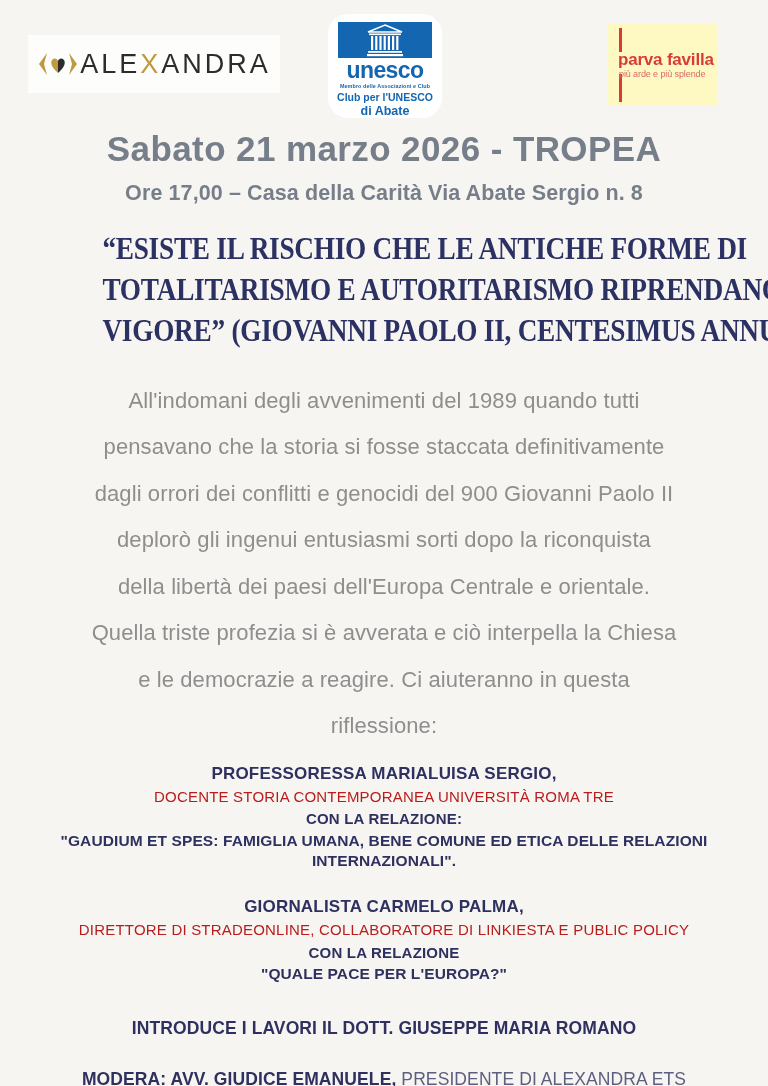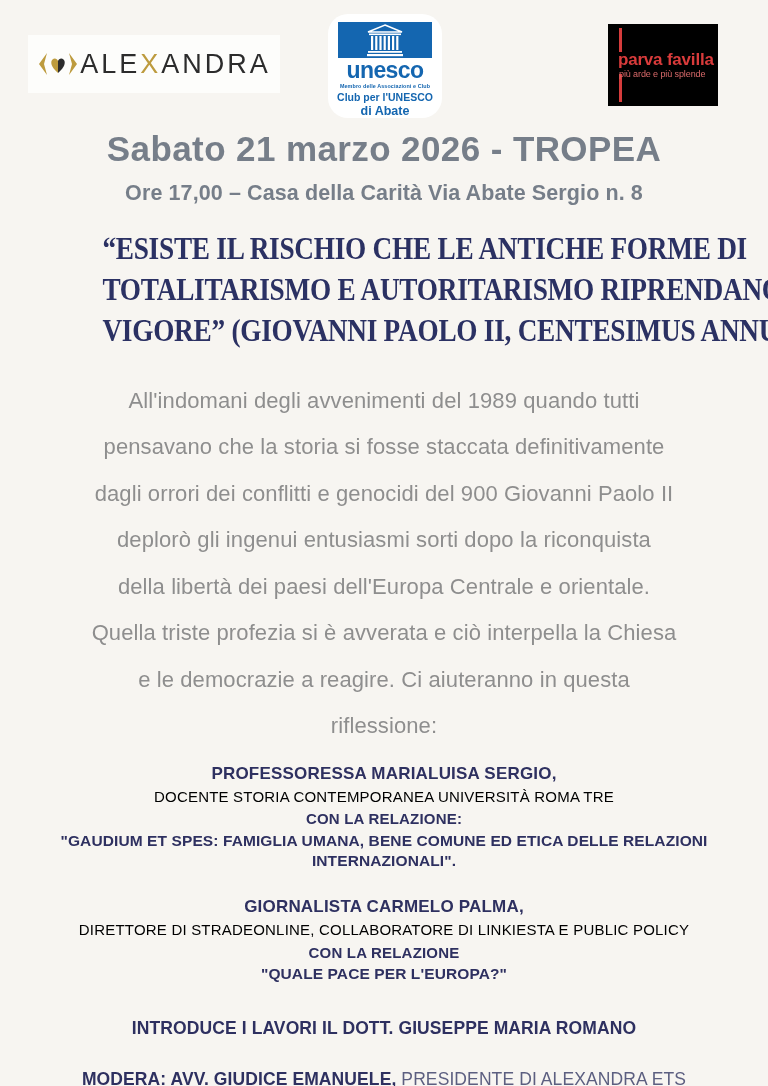--- a/index.html
+++ b/index.html
@@ -105,21 +105,21 @@
     white-space: nowrap;
   }
 
   
   .logo-parva {
     position: absolute;
     left: 608px;
     top: 24px;
     width: 110px;
     height: 82px;
-    background: #000000;
+    background: #fef9c3;
   }
   .parva-rule-top {
     position: absolute;
     left: 11px; top: 4px;
     width: 2.5px; height: 24px;
     background: #d63c3c;
   }
   .parva-rule-bot {
     position: absolute;
     left: 11px; top: 50px;
@@ -200,21 +200,21 @@
   .sp-name {
     font-size: 17px;
     font-weight: bold;
     color: #2e3060;
     letter-spacing: 0.2px;
     line-height: 1.3;
   }
   .sp-role {
     font-size: 15px;
     font-weight: 400;
-    color: #000000;
+    color: #b91c1c;
     letter-spacing: 0.2px;
     line-height: 1.35;
     margin-top: 2px;
   }
   .sp-intro {
     font-size: 15px;
     font-weight: bold;
     color: #2e3060;
     letter-spacing: 0.2px;
     line-height: 1.35;

